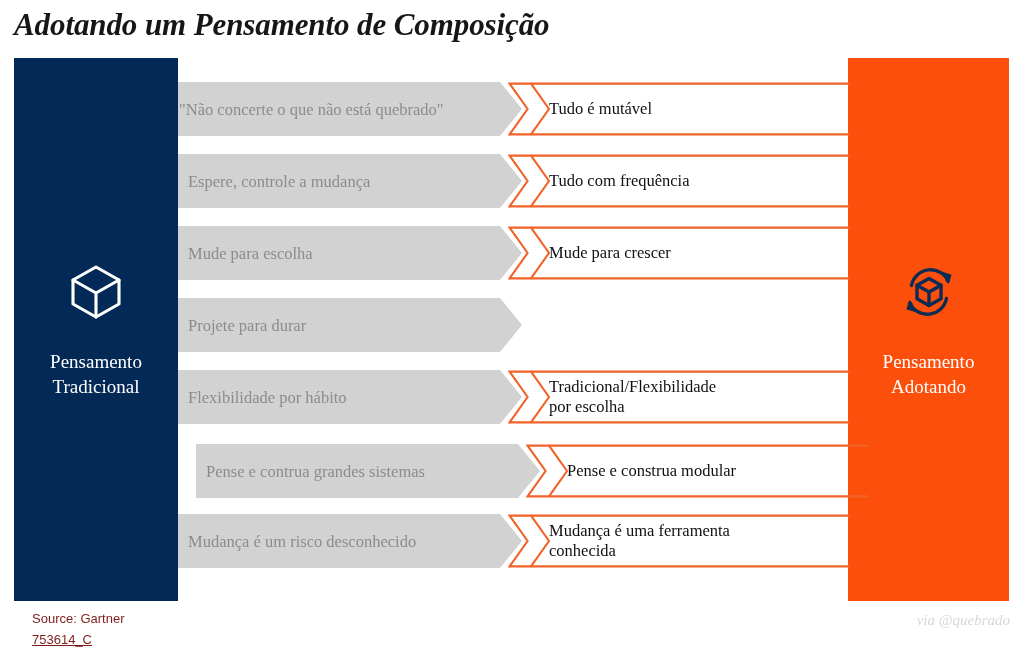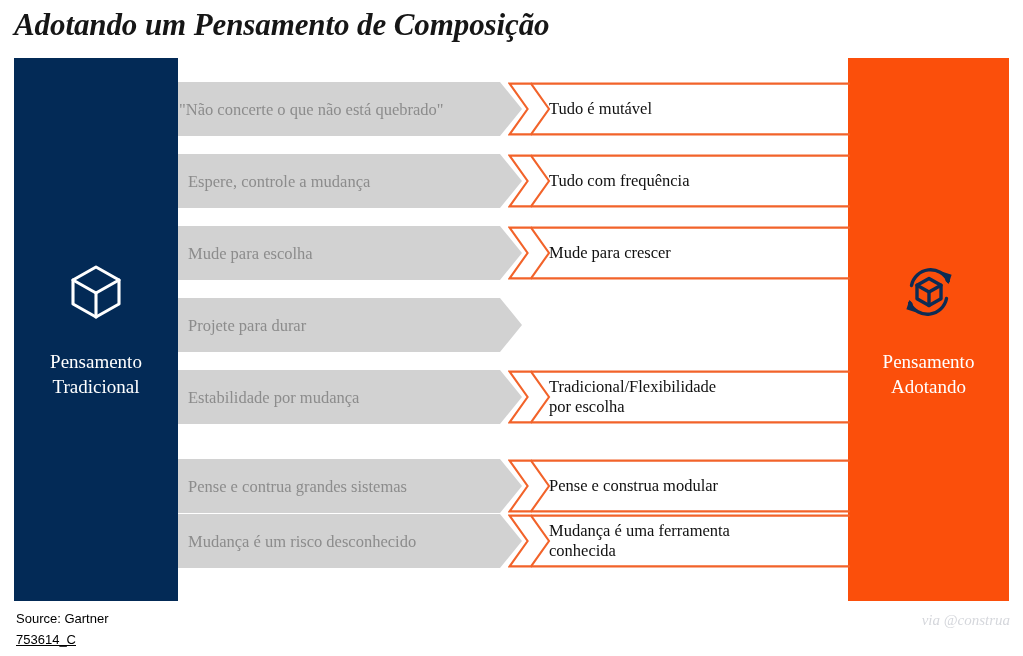--- a/index.html
+++ b/index.html
@@ -132,26 +132,26 @@
     font-size: 16.5px;
     line-height: 20px;
     color: #101010;
     padding-left: 41px;
     padding-right: 8px;
   }
 
   
   #footer-source {
     position: absolute;
-    left: 16px;
+    left: 32px;
     top: 608px;
     font-family: "Liberation Sans", "DejaVu Sans", sans-serif;
     font-size: 13px;
     line-height: 21px;
-    color: #000000;
+    color: #7f1d1d;
   }
   #footer-source .code { display: block; text-decoration: underline; }
   #attribution {
     position: absolute;
     left: 860px;
     top: 612px;
     width: 150px;
     text-align: right;
     font-family: "Liberation Serif", "DejaVu Serif", serif;
     font-style: italic;
@@ -255,35 +255,35 @@
   </div>
 
   <div class="row" style="top:216px;">
     <div class="gray-chevron">
       <span class="gray-label">Projete para durar</span>
     </div>
   </div>
 
   <div class="row" style="top:288px;">
     <div class="gray-chevron">
-      <span class="gray-label">Estabilidade por mudança</span>
+      <span class="gray-label">Flexibilidade por hábito</span>
     </div>
     <div class="orange-chevron">
       <svg viewBox="0 0 342 54" preserveAspectRatio="none" aria-hidden="true">
         <path d="M1.6 1.6 L23 1.6 L41 27 L23 52.4 L1.6 52.4 L19.6 27 Z" fill="#ffffff" stroke="#f2632a" stroke-width="2.1" stroke-linejoin="miter"></path>
         <path d="M23 1.6 L342 1.6 M23 52.4 L342 52.4" fill="none" stroke="#f2632a" stroke-width="2.1"></path>
       </svg>
       <span class="orange-label">
         <span>Tradicional/Flexibilidade</span><br>
         <span>por escolha</span>
       </span>
     </div>
   </div>
 
-  <div class="row" style="top:377px;">
+  <div class="row" style="top:362px;margin-left:18px;">
     <div class="gray-chevron">
       <span class="gray-label">Pense e contrua grandes sistemas</span>
     </div>
     <div class="orange-chevron">
       <svg viewBox="0 0 342 54" preserveAspectRatio="none" aria-hidden="true">
         <path d="M1.6 1.6 L23 1.6 L41 27 L23 52.4 L1.6 52.4 L19.6 27 Z" fill="#ffffff" stroke="#f2632a" stroke-width="2.1" stroke-linejoin="miter"></path>
         <path d="M23 1.6 L342 1.6 M23 52.4 L342 52.4" fill="none" stroke="#f2632a" stroke-width="2.1"></path>
       </svg>
       <span class="orange-label">
         <span>Pense e construa modular</span>
@@ -307,13 +307,13 @@
     </div>
   </div>
 
 </div>
 
 <div id="footer-source">
   <span>Source: Gartner</span>
   <span class="code">753614_C</span>
 </div>
 
-<div id="attribution">via @construa</div>
+<div id="attribution">via @quebrado</div>
 
 </body></html>

